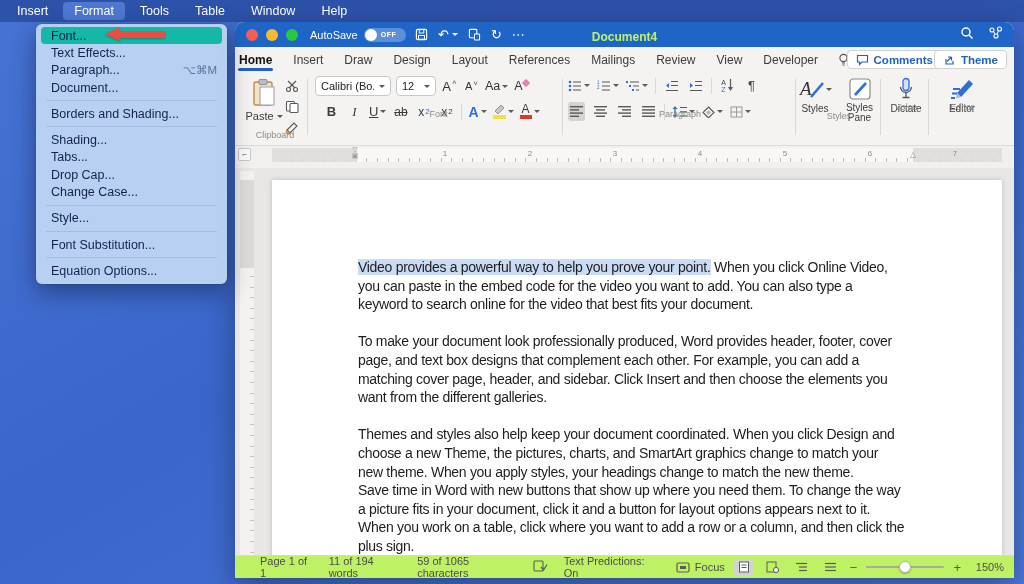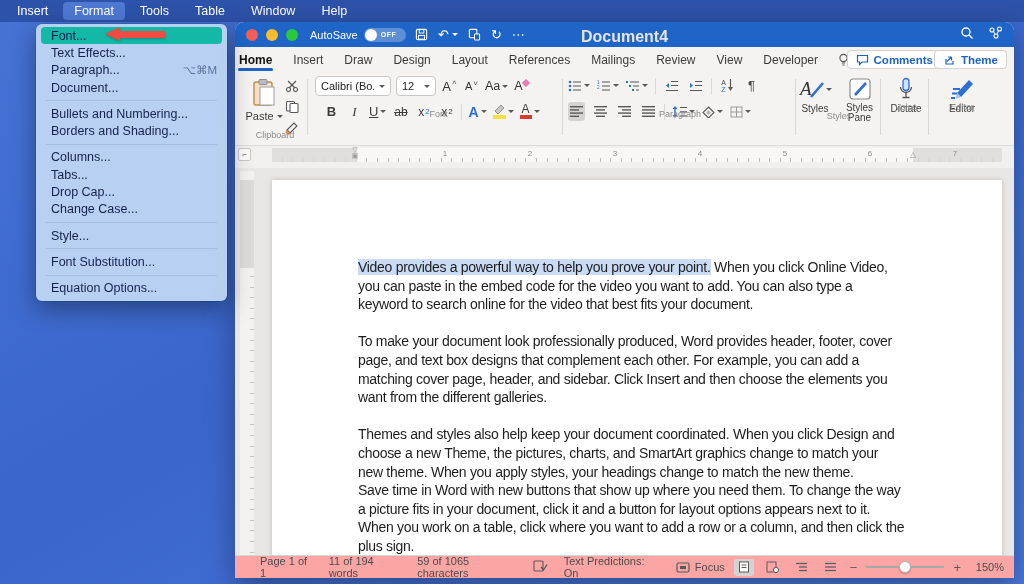--- a/index.html
+++ b/index.html
@@ -41,21 +41,21 @@
   .l-red{background:#f35f57}.l-yel{background:#f8bd2f}.l-grn{background:#28c83f}
   .autosave { position:absolute; left:75px; top:0; height:25px; display:flex; align-items:center; gap:6px; }
   .autosave .aslbl { font-size:11px; color:#fff; }
   .toggle { width:42px; height:14px; border-radius:8px; background:rgba(255,255,255,.28);
             position:relative; display:flex; align-items:center; }
   .toggle .knob { position:absolute; left:1px; top:1px; width:12px; height:12px; border-radius:50%; background:#fdfdfd; }
   .toggle .tstate { position:absolute; left:17px; font-size:7px; font-weight:bold; color:#fff; letter-spacing:.5px; }
   .tb-icons { position:absolute; left:180px; top:0; height:25px; display:flex; align-items:center; gap:10px; color:#fff; }
   .tb-ic { font-size:13px; line-height:1; display:flex; align-items:center; gap:2px; }
   .wtitle { position:absolute; left:0; right:0; top:0; height:30px; display:flex; align-items:center;
-            justify-content:center; font-size:16px; font-weight:bold; color:#e5e5e5; pointer-events:none; }
+            justify-content:center; font-size:12px; font-weight:bold; color:#bef264; pointer-events:none; }
   .tb-right { position:absolute; right:10px; top:0; height:25px; display:flex; align-items:center; gap:14px; }
 
   
   .tabsrow { position:absolute; left:0; top:25px; width:100%; height:25px; background:#f4f3f2;
              display:flex; align-items:center; gap:19px; padding-left:3px; }
   .rtab { font-size:12px; color:#3b3b3b; position:relative; padding:4px 1px; }
   .rtab.active { font-weight:bold; color:#111; }
   .rtab.active::after { content:""; position:absolute; left:0; right:0; bottom:0; height:3px;
                         background:#1f62c5; border-radius:2px; }
   .tellme { display:flex; align-items:center; gap:5px; font-size:12px; color:#3b3b3b; }
@@ -117,21 +117,21 @@
             background-size:4px 100%; background-position:100% 0; background-repeat:no-repeat; }
   .vmargin { position:absolute; left:0; top:9px; width:14px; height:88px; background:#dcdbd9; }
   .page { position:absolute; left:37px; top:12px; width:730px; height:400px; background:#fff;
           box-shadow:0 0 5px rgba(0,0,0,.18); }
   .doctext { margin:78px 96px 0 86px; font-size:14px; line-height:18.6px; letter-spacing:-0.3px; color:#1d1d1d; }
   .doctext p { margin:0; }
   .doctext p.gap { margin-bottom:18.6px; }
   .sel { background:#cadcf5; }
 
   
-  .statusbar { position:absolute; left:0; top:533px; width:100%; height:23px; background:#fca5a5;
+  .statusbar { position:absolute; left:0; top:533px; width:100%; height:23px; background:#bef264;
                border-top:1px solid #d8d7d5; display:flex; align-items:center; font-size:11px; color:#4c4c4c;gap:20px; }
   .st-left { display:flex; align-items:center; gap:16px; padding-left:25px; }
   .st-right { margin-left:auto; display:flex; align-items:center; gap:9px; padding-right:10px; }
   .viewbtn { width:20px; height:17px; border-radius:3px; display:flex; align-items:center; justify-content:center; }
   .viewbtn.pressed { background:#d5d3d1; }
   .sl-track { width:78px; height:2.5px; background:#a9a8a6; border-radius:2px; position:relative; }
   .sl-knob { position:absolute; left:33px; top:-5px; width:12px; height:12px; border-radius:50%;
              background:#fdfdfd; border:1px solid #b3b2b0; box-shadow:0 1px 1.5px rgba(0,0,0,.25); }
   .szoom { width:34px; text-align:right; }
 </style>
@@ -639,28 +639,25 @@
       </div>
     <div class="drow">
         <span>Paragraph...</span>
         <span class="short">⌥⌘M</span>
       </div>
     <div class="drow">
         <span>Document...</span>
       </div>
     <div class="dsep"></div>
     <div class="drow">
-        <span>Bullets and Numbering...</span>
-      </div>
-    <div class="drow">
         <span>Borders and Shading...</span>
       </div>
     <div class="dsep"></div>
     <div class="drow">
-        <span>Columns...</span>
+        <span>Shading...</span>
       </div>
     <div class="drow">
         <span>Tabs...</span>
       </div>
     <div class="drow">
         <span>Drop Cap...</span>
       </div>
     <div class="drow">
         <span>Change Case...</span>
       </div>

